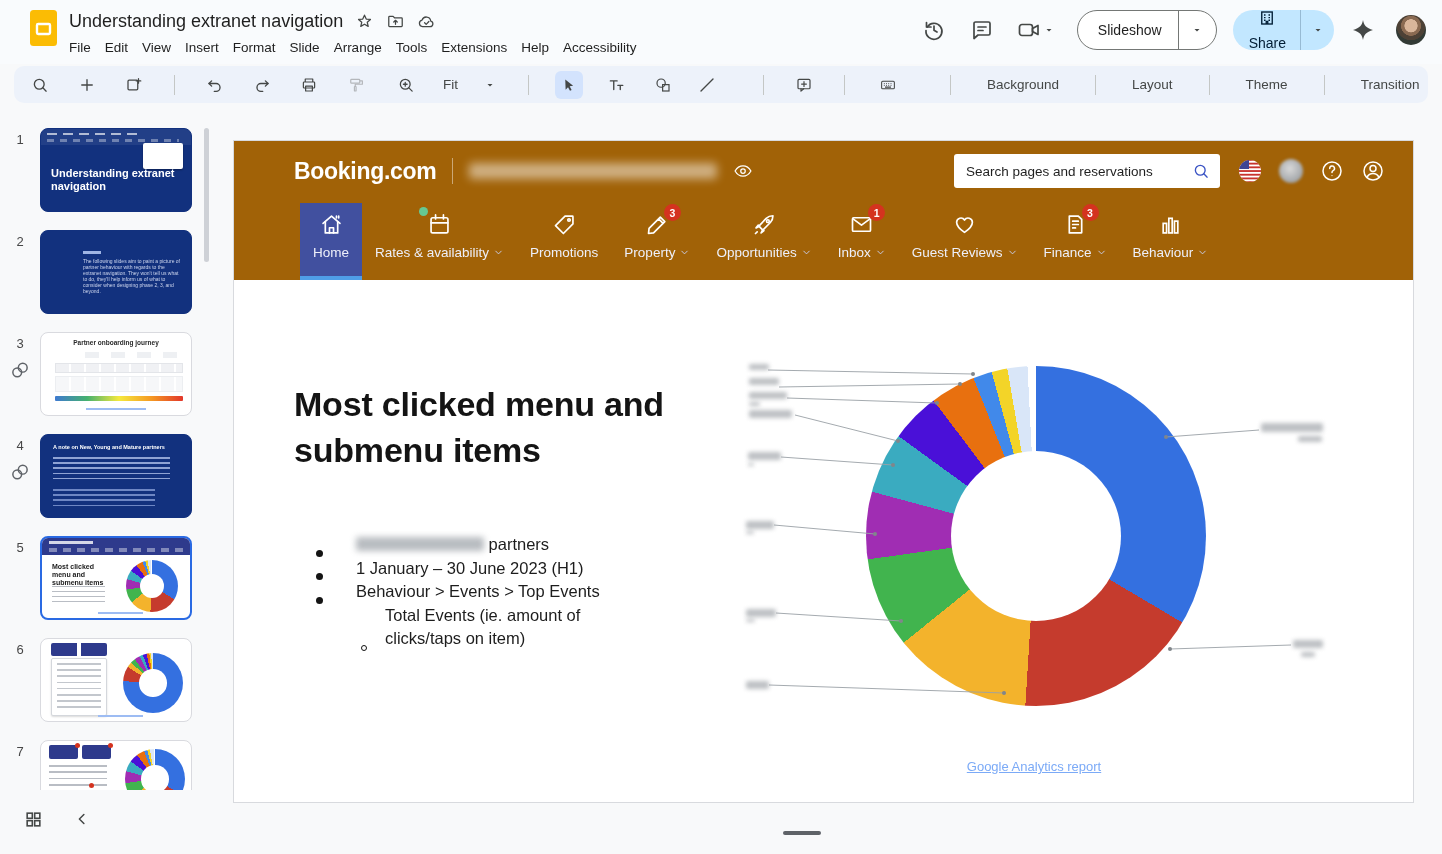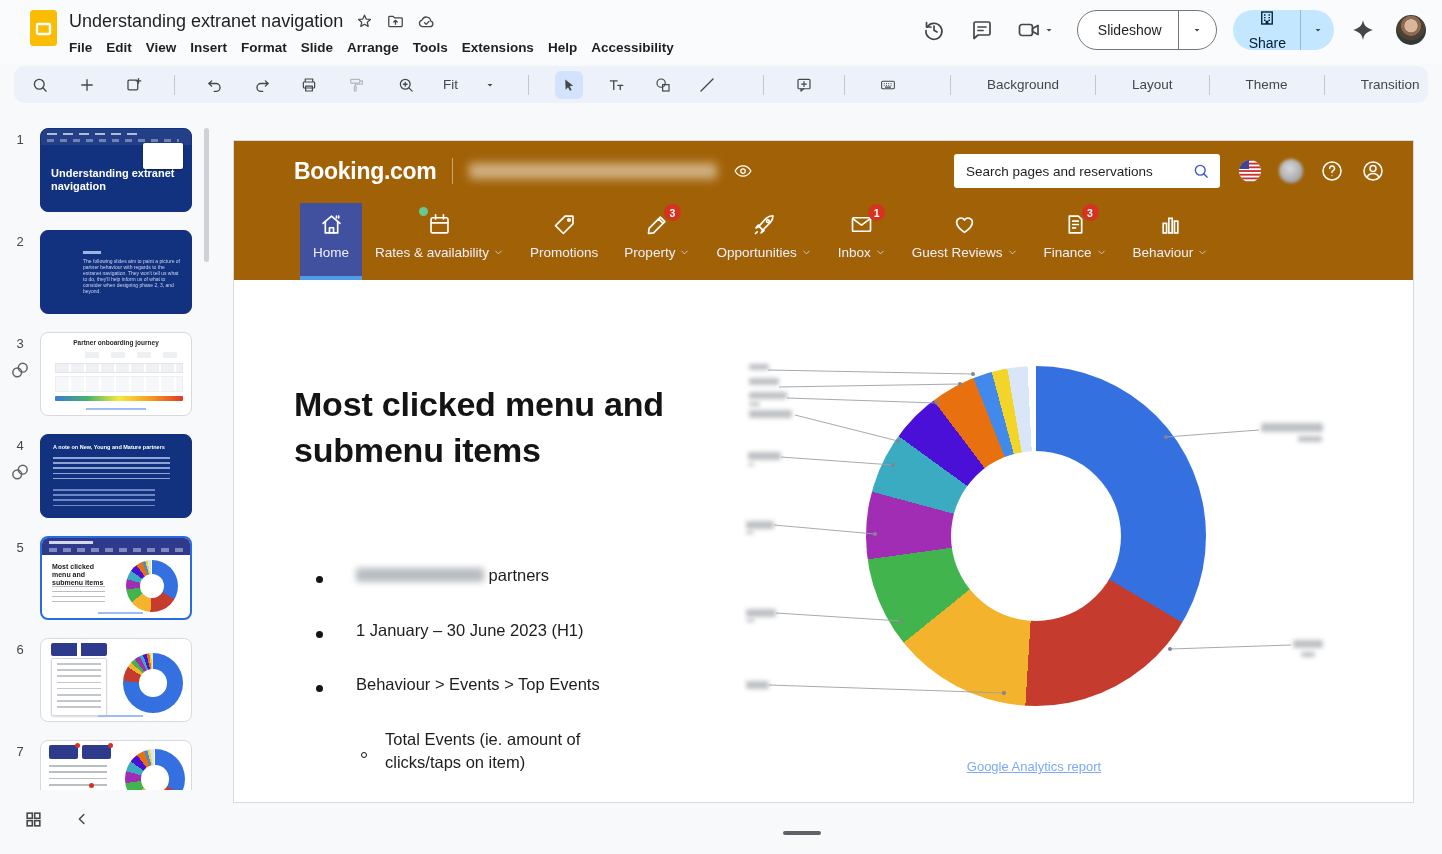--- a/index.html
+++ b/index.html
@@ -10,21 +10,21 @@
   
   .topbar { position:absolute; left:0; top:0; right:0; height:64px; background:#f9fbfd;
     display:flex; align-items:flex-start; padding:8px 16px 0 30px; }
   .slides-logo { width:27px; height:36px; margin-top:2px; flex:0 0 auto; }
   .title-block { margin-left:12px; flex:1 1 auto; min-width:0; }
   .title-row { display:flex; align-items:center; gap:12px; height:26px; }
   .doc-title { font-size:18px; color:#1f1f1f; white-space:nowrap; }
   .t-ic { width:19px; height:19px; color:#444746; display:inline-flex; }
   .t-ic svg { width:100%; height:100%; }
   .menubar { display:flex; height:26px; align-items:center; margin-left:-7px; }
-  .menu-item { font-size:13.5px; color:#1f1f1f; padding:3px 7px; border-radius:4px; cursor:default;font-weight:bold; }
+  .menu-item { font-size:13.5px; color:#1f1f1f; padding:3px 7px; border-radius:4px; cursor:default; }
   .topbar-right { display:flex; align-items:center; gap:10px; margin-top:2px; }
   .chrome-ic { width:24px; height:24px; color:#444746; display:inline-flex; margin:0 7px; }
   .chrome-ic svg { width:100%; height:100%; }
   .cam-group { display:flex; align-items:center; gap:2px; margin:0 6px; }
   .caret { width:12px; height:12px; color:#444746; display:inline-flex; }
   .caret svg { width:100%; height:100%; }
   .btn-slideshow { display:flex; align-items:center; height:40px; border:1px solid #747775;
     border-radius:20px; background:#fff; overflow:hidden; margin-left:6px; }
   .btn-slideshow .txt { padding:0 16px 0 20px; font-size:14px; color:#1f1f1f; font-weight:500; }
   .btn-slideshow .dd { width:38px; align-self:stretch; display:flex; align-items:center;
@@ -172,21 +172,21 @@
   .nav-badge { position:absolute; top:-7px; right:-10px; min-width:17px; height:17px; border-radius:9px;
     background:#d4331f; color:#fff; font-size:10.5px; font-weight:700; display:flex; align-items:center;
     justify-content:center; padding:0 4px; }
   .nav-dot { position:absolute; top:-4px; left:-7px; width:9px; height:9px; border-radius:50%;
     background:#66c892; }
 
   .s-title { position:absolute; left:60px; top:240px; width:400px; font-size:34px; line-height:46px;
     font-weight:800; color:#141414; letter-spacing:-0.2px; }
   .s-intro { position:absolute; left:60px; top:353px; font-size:17px; color:#2f2f2f; }
   .s-bullets { position:absolute; left:82px; top:392px; width:360px; }
-  .bullet { display:flex; align-items:center; font-size:16.5px; line-height:23.5px; color:#1d1d1d;margin-top:31px; }
+  .bullet { display:flex; align-items:flex-end; font-size:16.5px; line-height:23.5px; color:#1d1d1d; }
   .b-dot { width:7px; height:7px; border-radius:50%; background:#141414; margin:8px 33px 0 0; flex:0 0 auto; }
   .bullet.sub { margin-left:45px; }
   .bullet.sub .b-dot { width:6px; height:6px; background:#fff; border:1.5px solid #141414; margin-right:18px; }
   .bullet .b-text { max-width:260px; }
   .redact-inline { display:inline-block; width:128px; height:14px; background:#9aa0a6; opacity:.7;
     border-radius:2px; filter:blur(3px); transform:translateY(1px); }
 
   .donut-main { position:absolute; left:632px; top:225px; width:340px; height:340px; border-radius:50%; }
   .donut-main::after { content:''; position:absolute; left:85px; top:85px; width:170px; height:170px;
     background:#fff; border-radius:50%; }

